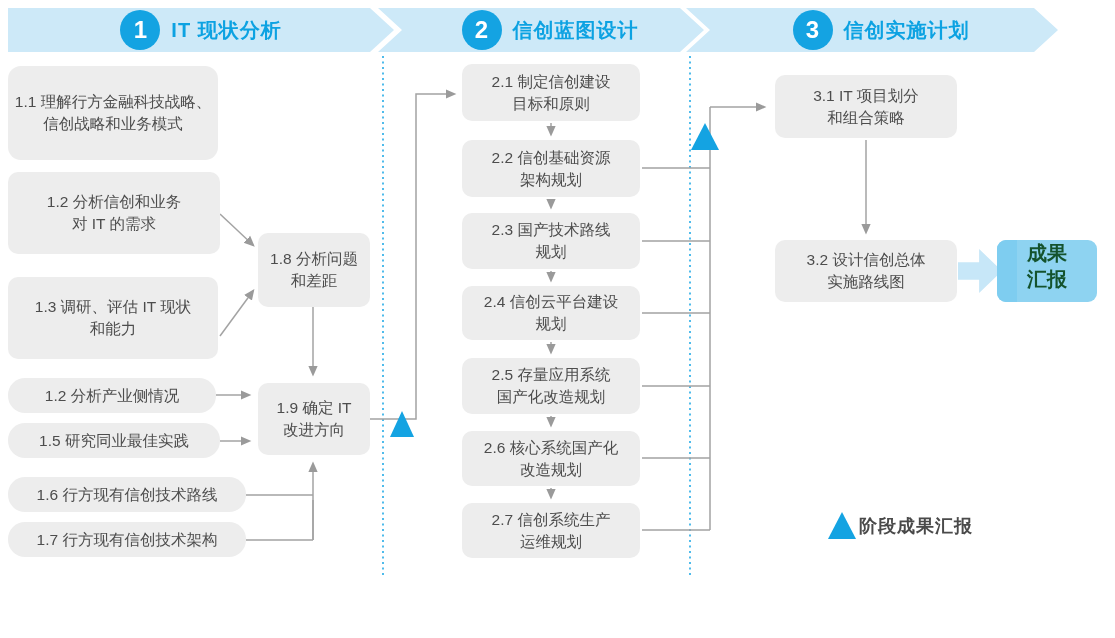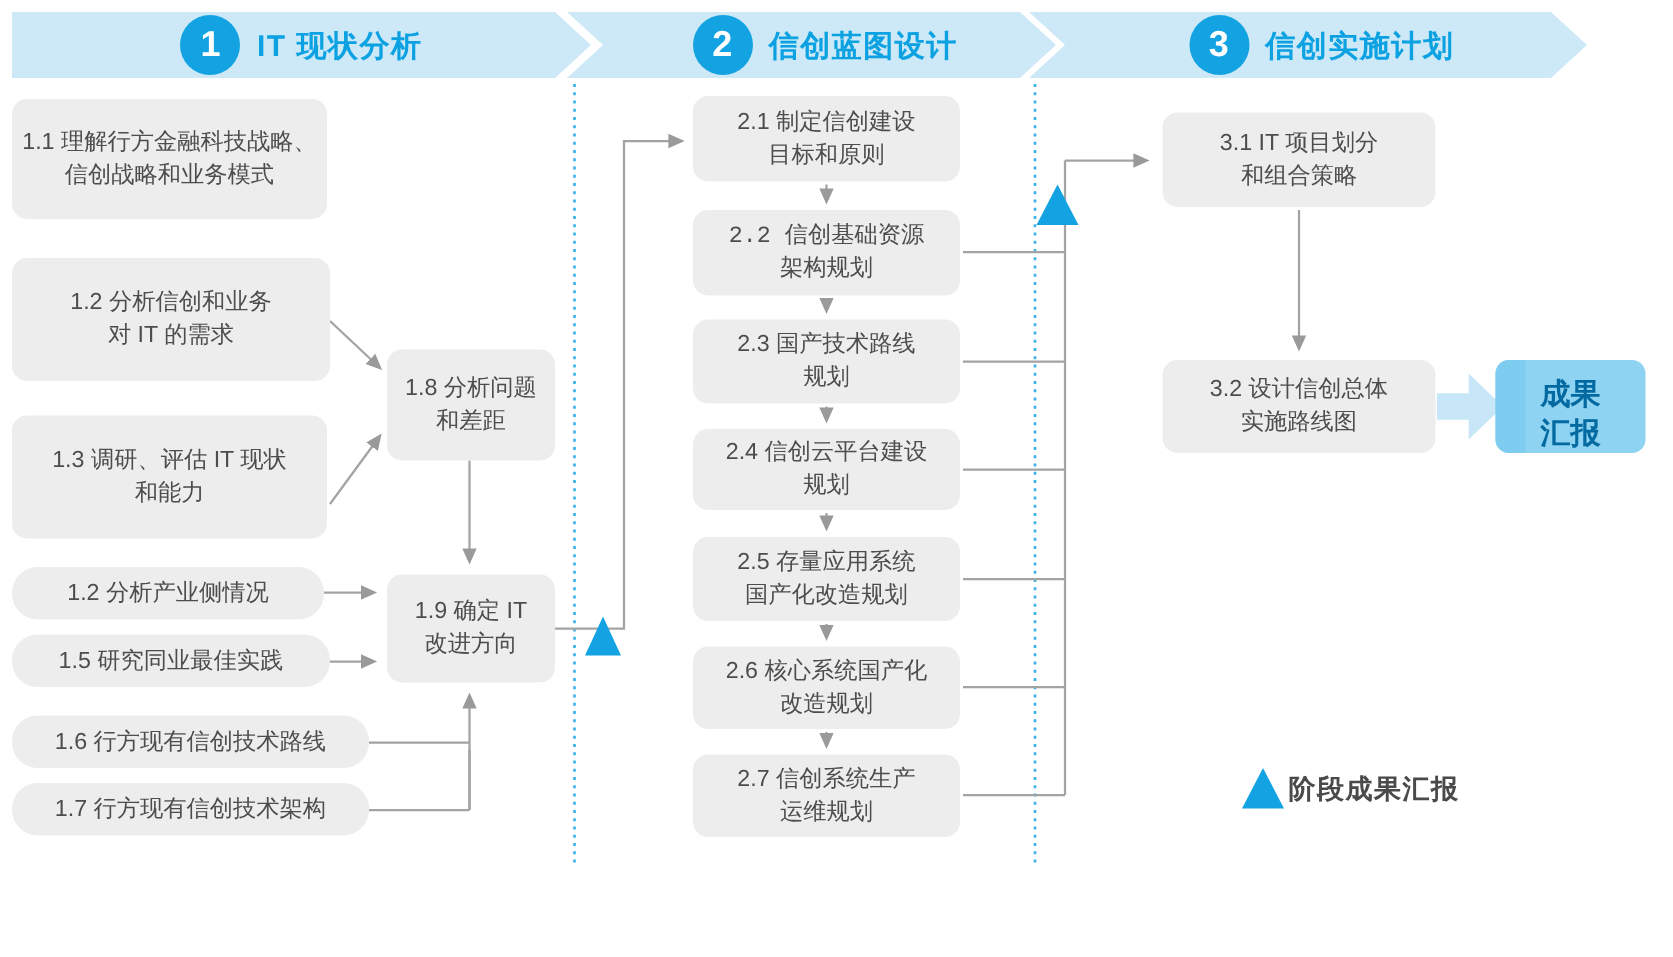--- a/index.html
+++ b/index.html
@@ -31,22 +31,22 @@
   svg.wires { position:absolute; left:0; top:0; z-index:1; pointer-events:none; }
   
   .tri {
     position:absolute; width:0; height:0; z-index:3;
     border-left:12px solid transparent; border-right:12px solid transparent;
     border-bottom:26px solid #14a3e2;
   }
   
   .result-box {
     position:absolute; left:997px; top:240px; width:100px; height:62px;
-    background:#8ed3f1; border-radius:9px; color:#0369a1; font-weight:bold; font-size:20px;
-    line-height:1.3; display:flex; align-items:flex-end; justify-content:center;
+    background:#8ed3f1; border-radius:9px; color:#14532d; font-weight:bold; font-size:20px;
+    line-height:1.3; display:flex; align-items:flex-start; justify-content:center;
     text-align:center; white-space:pre-line; z-index:2;
   }
   .result-stripe {
     position:absolute; left:0; top:0; width:20px; height:100%;
     background:#7ecdf0; border-radius:9px 0 0 9px;
   }
   .result-label { position:relative; }
   .fat-arrow {
     position:absolute; left:958px; top:249px; width:44px; height:44px; background:#c7e7f8; z-index:2;
     clip-path: polygon(0 30%, 48% 30%, 48% 0, 100% 50%, 48% 100%, 48% 70%, 0 70%);
@@ -109,38 +109,38 @@
   </div>
   <div class="band notch-left" style="left:378px; width:326px;">
     <span class="num-badge">2</span>
     <span class="phase-title">信创蓝图设计</span>
   </div>
   <div class="band notch-left" style="left:686px; width:372px;">
     <span class="num-badge">3</span>
     <span class="phase-title">信创实施计划</span>
   </div>
 
-  <div class="box" style="left:8px; top:66px; width:210px; height:80px;">1.1 理解行方金融科技战略、
+  <div class="box" style="left:8px; top:66px; width:210px; height:94px;border-radius:13px;">1.1 理解行方金融科技战略、
 信创战略和业务模式</div>
   <div class="box" style="left:8px; top:172px; width:212px; height:82px;">1.2 分析信创和业务
 对 IT 的需求</div>
   <div class="box" style="left:8px; top:277px; width:210px; height:82px;">1.3 调研、评估 IT 现状
 和能力</div>
   <div class="box pill" style="left:8px; top:378px; width:208px; height:35px;">1.2 分析产业侧情况</div>
   <div class="box pill" style="left:8px; top:423px; width:212px; height:35px;">1.5 研究同业最佳实践</div>
   <div class="box pill" style="left:8px; top:477px; width:238px; height:35px;">1.6 行方现有信创技术路线</div>
   <div class="box pill" style="left:8px; top:522px; width:238px; height:35px;">1.7 行方现有信创技术架构</div>
   <div class="box" style="left:258px; top:233px; width:112px; height:74px;">1.8 分析问题
 和差距</div>
   <div class="box" style="left:258px; top:383px; width:112px; height:72px;">1.9 确定 IT
 改进方向</div>
 
   <div class="box" style="left:462px; top:64px; width:178px; height:57px;">2.1 制定信创建设
 目标和原则</div>
-  <div class="box" style="left:462px; top:140px; width:178px; height:57px;font-family:Liberation Mono, monospace;">2.2 信创基础资源
+  <div class="box" style="left:462px; top:140px; width:178px; height:57px;">2.2 信创基础资源
 架构规划</div>
   <div class="box" style="left:462px; top:213px; width:178px; height:56px;">2.3 国产技术路线
 规划</div>
   <div class="box" style="left:462px; top:286px; width:178px; height:54px;">2.4 信创云平台建设
 规划</div>
   <div class="box" style="left:462px; top:358px; width:178px; height:56px;">2.5 存量应用系统
 国产化改造规划</div>
   <div class="box" style="left:462px; top:431px; width:178px; height:55px;">2.6 核心系统国产化
 改造规划</div>
   <div class="box" style="left:462px; top:503px; width:178px; height:55px;">2.7 信创系统生产

